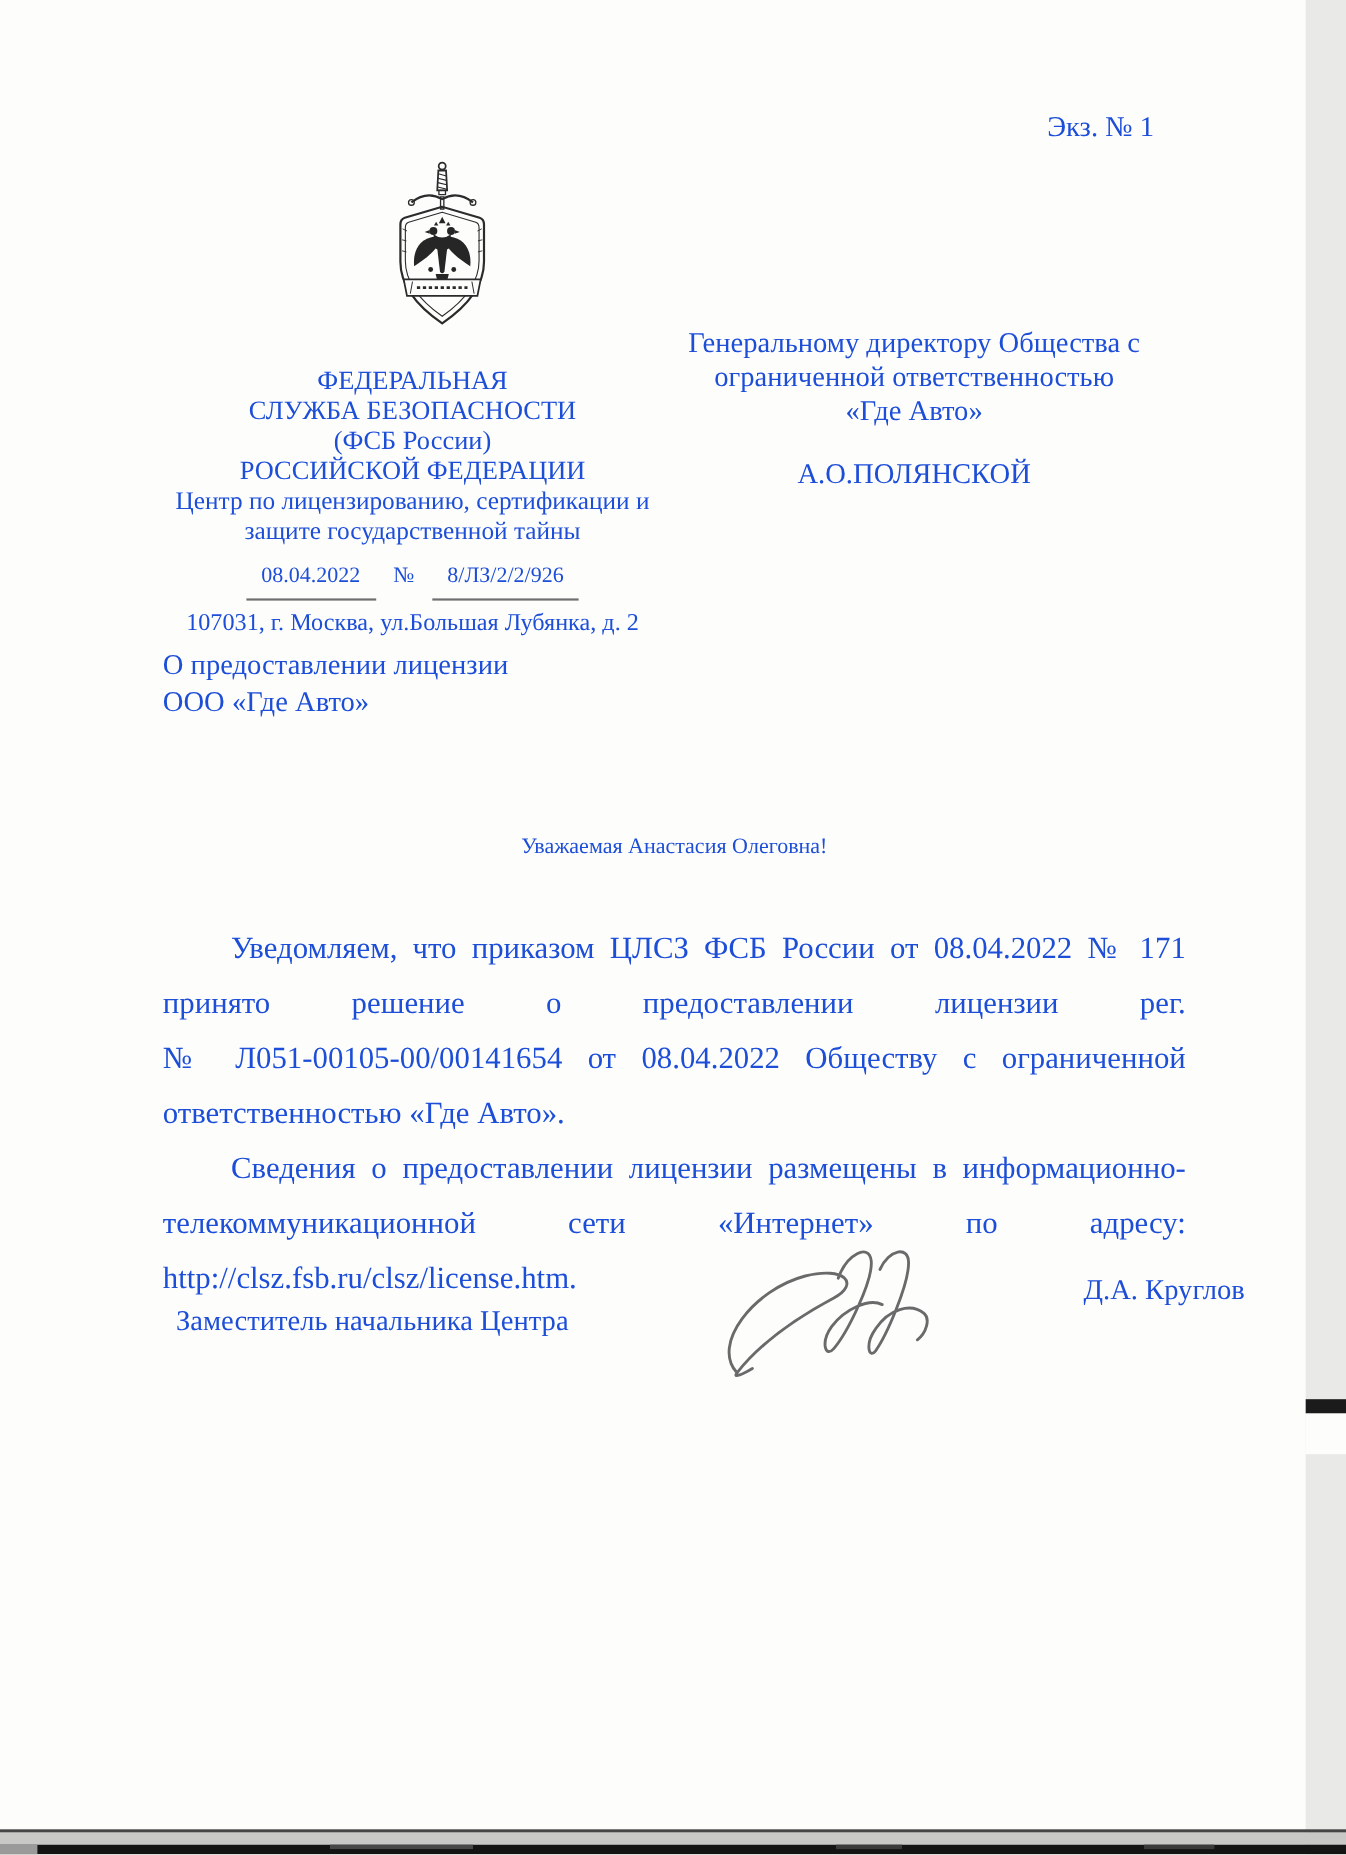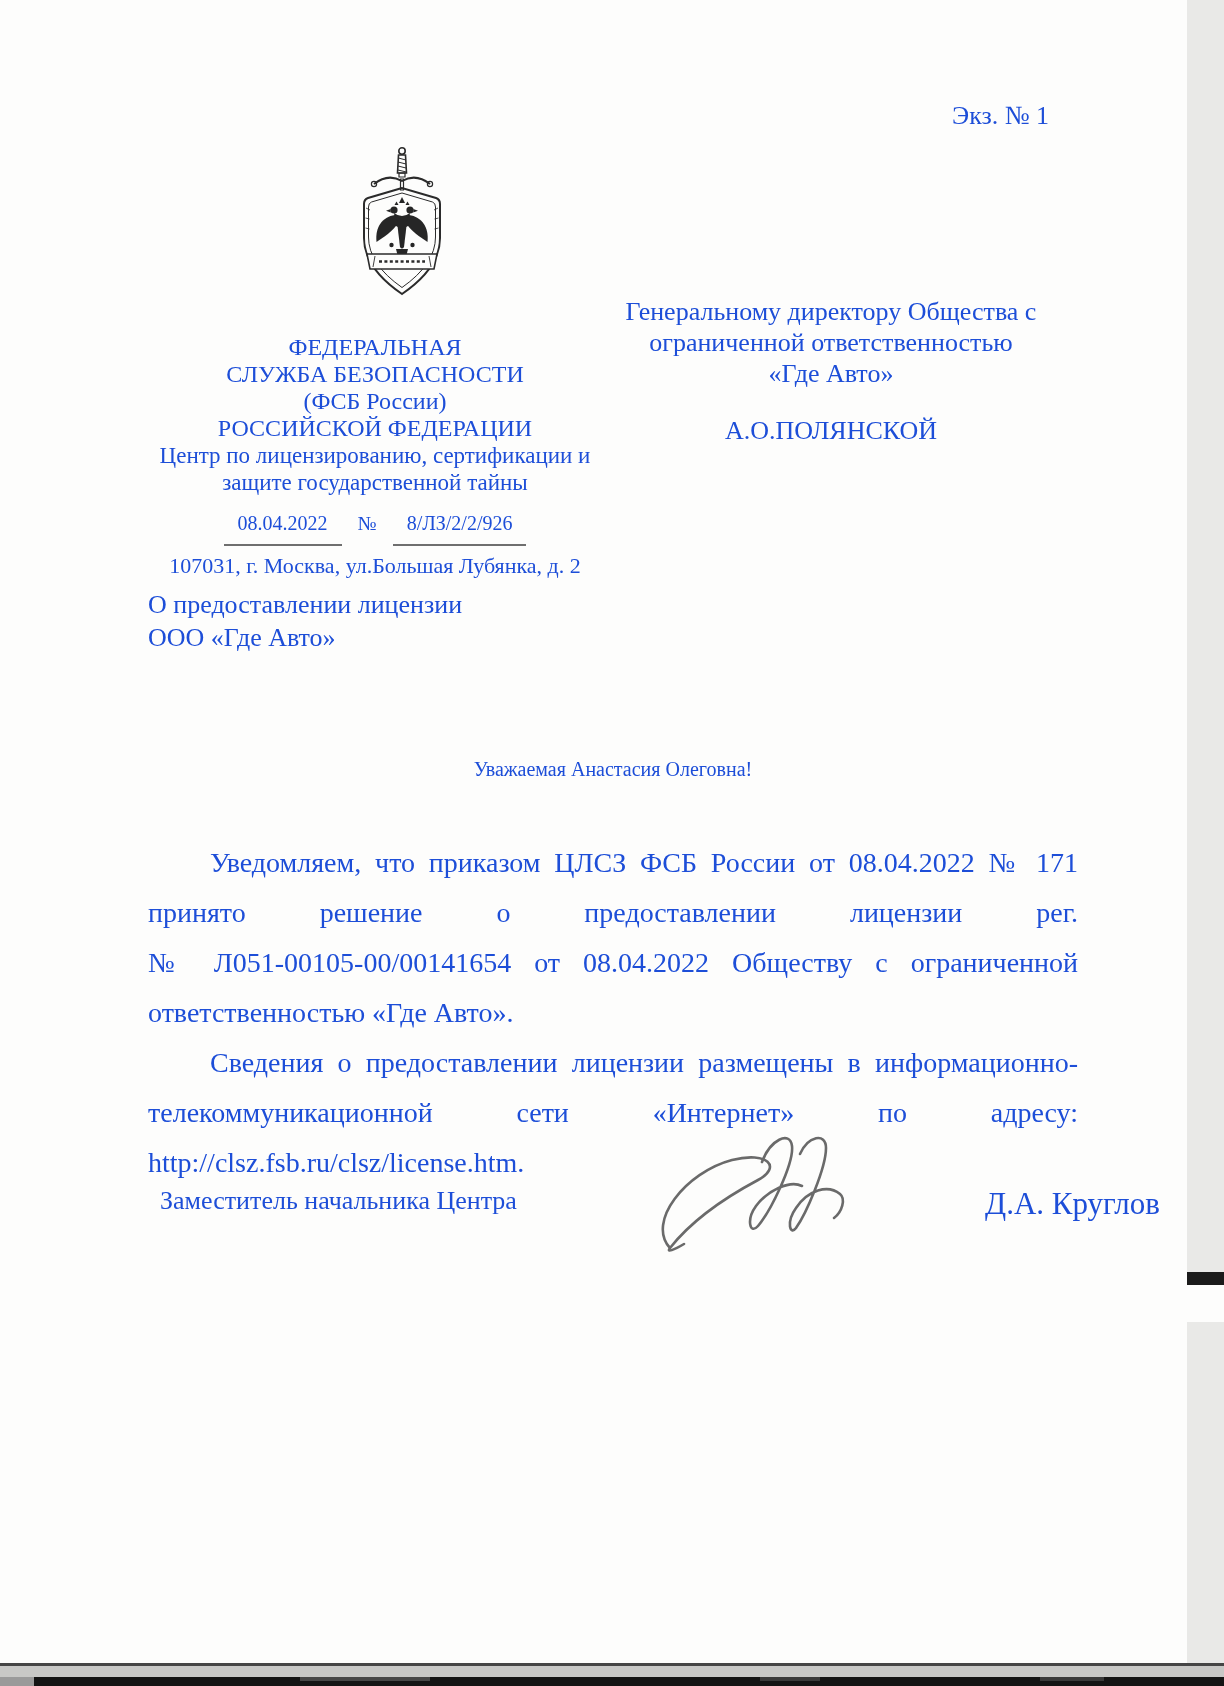--- a/index.html
+++ b/index.html
@@ -41,21 +41,21 @@
 
   .subject-block { position:absolute; left:148px; top:588px; font-size:26px; line-height:33px; }
 
   .salutation { position:absolute; left:148px; top:758px; width:930px; text-align:center; font-size:20px; }
 
   .body-text { position:absolute; left:148px; top:838px; width:930px; font-size:28px; line-height:50px; }
   .body-text p { margin:0; text-indent:62px; text-align:justify; }
   .nowrap { white-space:nowrap; }
 
   .sig-title { position:absolute; left:160px; top:1186px; font-size:26px; white-space:nowrap; }
-  .sig-name  { position:absolute; left:985px; top:1186px; font-size:31px; white-space:nowrap;text-align:right; }
+  .sig-name  { position:absolute; left:985px; top:1158px; font-size:26px; white-space:nowrap;text-align:right; }
   .sig-scribble { position:absolute; left:650px; top:1120px; width:210px; height:160px; }
 </style>
 </head>
 <body>
 
 <div class="page">
 
   <div class="copy-label">Экз. № 1</div>
 
   <svg class="emblem" viewBox="0 0 100 152" aria-hidden="true">

